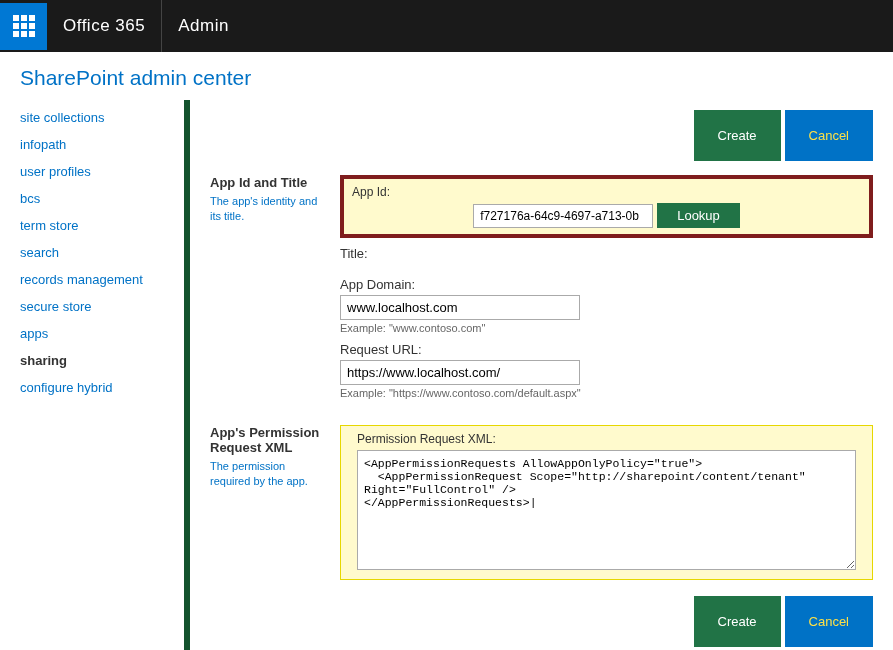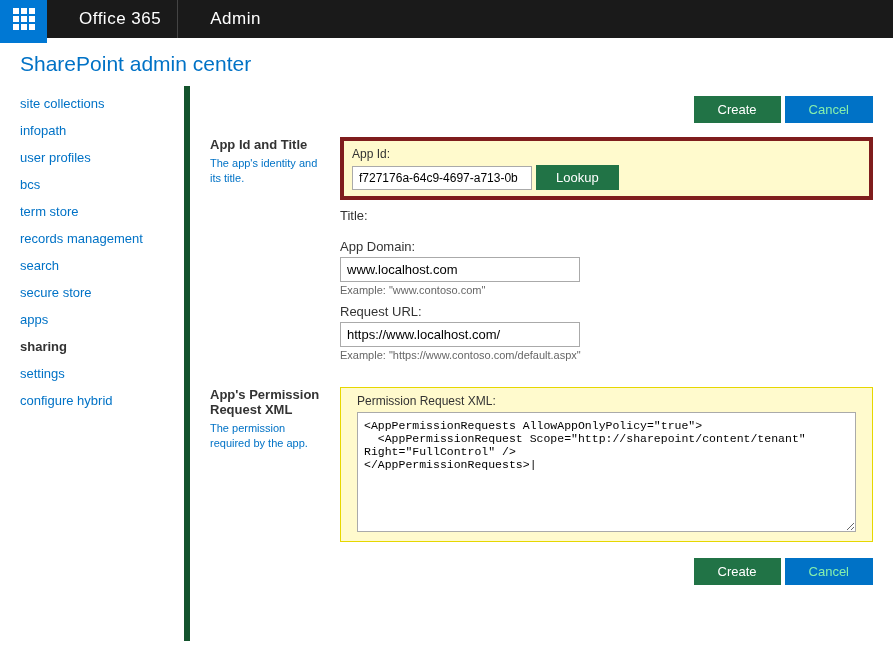--- a/index.html
+++ b/index.html
@@ -1,25 +1,24 @@
 <!DOCTYPE html>
 <html><head>
   <meta charset="utf-8">
   <style>
     * { box-sizing: border-box; margin: 0; padding: 0; }
     body { font-family: 'Segoe UI', Arial, sans-serif; font-size: 13px; background: #fff; color: #333; }
 
     
     .header {
       background: #1a1a1a;
-      height: 38px;
+      height: 52px;
       display: flex;
       align-items: center;
       color: #fff;
-      gap: 16px;
     }
     .header-grid {
       width: 47px;
       height: 47px;
       background: #0078d4;
       display: flex;
       align-items: center;
       justify-content: center;
       flex-shrink: 0;
     }
@@ -105,23 +104,23 @@
       border: none;
       padding: 6px 24px;
       font-size: 13px;
       cursor: pointer;
       font-weight: 500;
       min-width: 80px;
     }
 
     .btn-cancel {
       background: #0072c6;
-      color: #86efac;
+      color: #fde047;
       border: none;
-      padding: 6px 24px;
+      padding: 18px 24px;
       font-size: 13px;
       cursor: pointer;
       font-weight: 500;
       min-width: 80px;
     }
 
     
     .form-section {
       display: flex;
       margin-bottom: 18px;
@@ -162,20 +161,21 @@
     }
     .appid-label {
       font-size: 12px;
       color: #333;
       margin-bottom: 4px;
     }
     .appid-input-row {
       display: flex;
       align-items: center;
       gap: 4px;
+      justify-content: center;
     }
     .appid-input {
       border: 1px solid #aaa;
       padding: 4px 6px;
       font-size: 12px;
       width: 180px;
       background: #fff;
     }
     .btn-lookup {
       background: #217346;
@@ -270,26 +270,25 @@
   <div class="page-title">SharePoint admin center</div>
 
   <div class="content-area">
 
     <nav class="sidebar">
     <a class="sidebar-item" href="#">site collections</a>
         <a class="sidebar-item" href="#">infopath</a>
         <a class="sidebar-item" href="#">user profiles</a>
         <a class="sidebar-item" href="#">bcs</a>
         <a class="sidebar-item" href="#">term store</a>
+        <a class="sidebar-item" href="#">search</a>
         <a class="sidebar-item" href="#">records management</a>
-        <a class="sidebar-item" href="#">search</a>
         <a class="sidebar-item" href="#">secure store</a>
         <a class="sidebar-item" href="#">apps</a>
         <a class="sidebar-item active" href="#">sharing</a>
-        <a class="sidebar-item" href="#">settings</a>
         <a class="sidebar-item" href="#">configure hybrid</a>
       </nav>
 
     <div class="main-content">
 
       <div class="top-buttons">
         <button class="btn-create">Create</button>
         <button class="btn-cancel">Cancel</button>
       </div>
 

